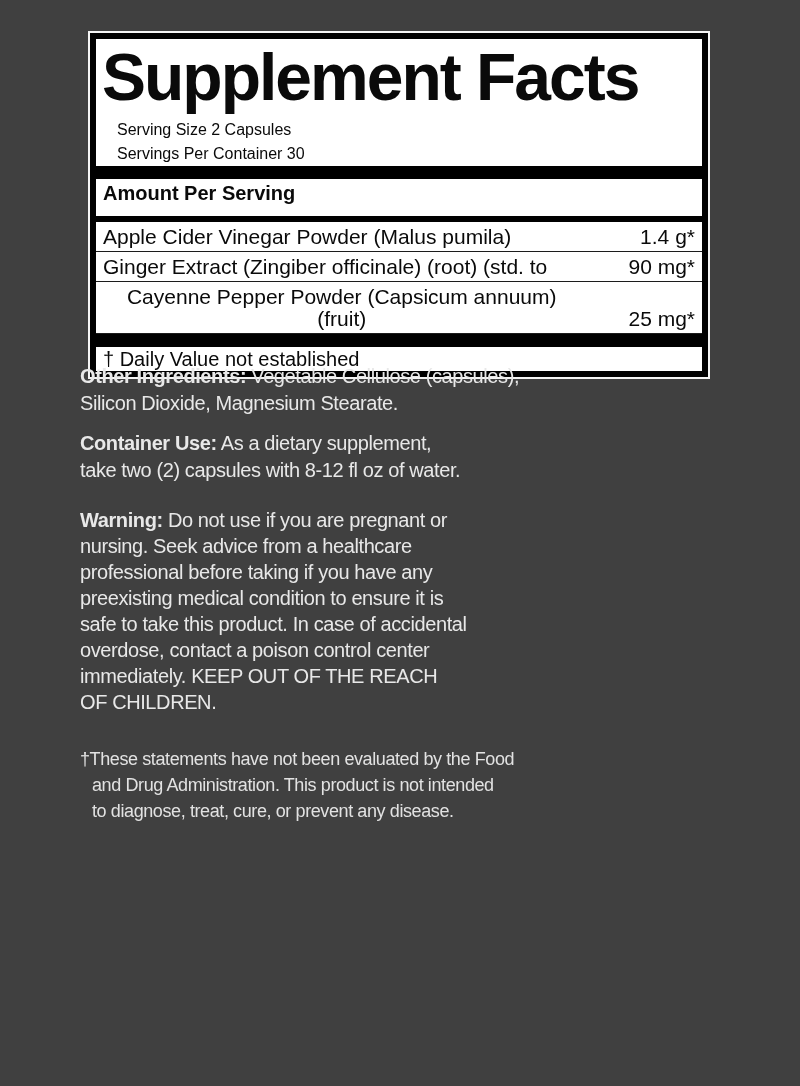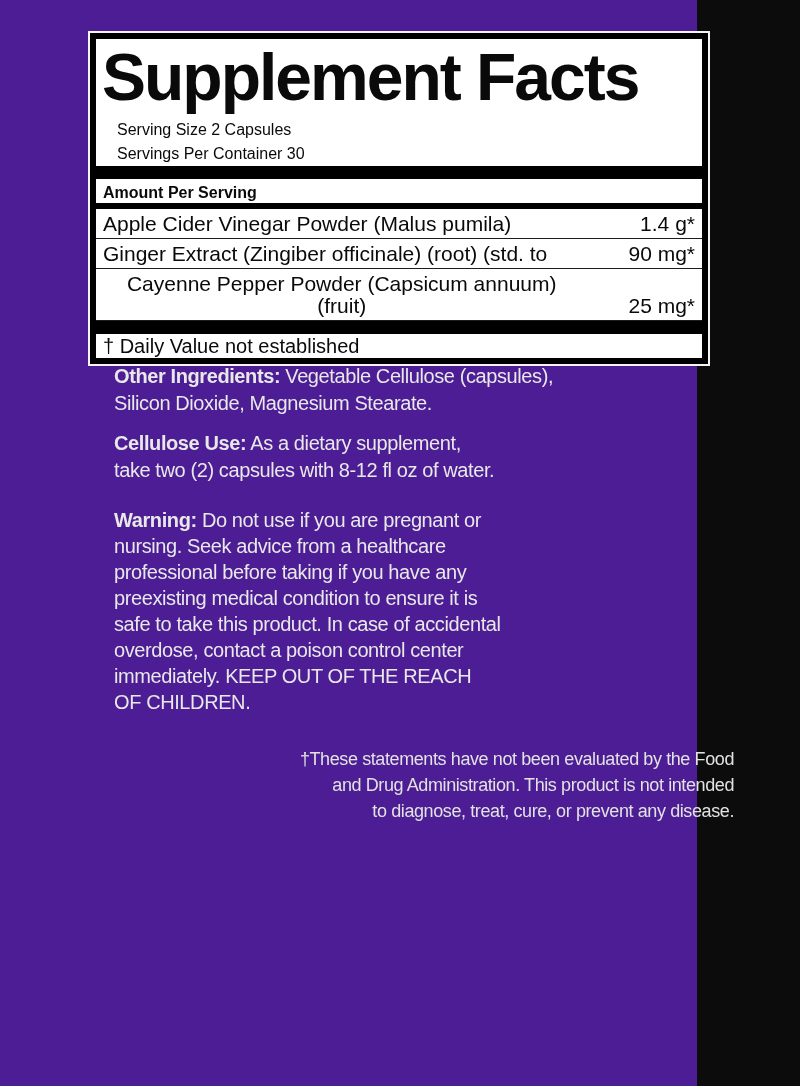--- a/index.html
+++ b/index.html
@@ -3,21 +3,21 @@
 <meta charset="utf-8">
 <style>
   * { margin: 0; padding: 0; box-sizing: border-box; }
   html, body { width: 800px; height: 1086px; }
   body {
     background: #0c0c0c;
     font-family: "Liberation Sans", sans-serif;
     position: relative;
     overflow: hidden;
   }
-  .stage { position: absolute; inset: 0; width: 697px; height: 1086px; background: #4c1d95; }
+  .stage { position: absolute; inset: 0; width: 800px; height: 1086px; background: #404040; }
 
   
   .sf-panel {
     position: absolute;
     left: 90px; top: 33px;
     width: 618px;
     background: #ffffff;
     border: 6px solid #000000;
     box-shadow: 0 0 0 2px #f4f4f4;
     color: #0a0a0a;
@@ -34,24 +34,24 @@
   }
   .sf-serving-line {
     font-size: 16px;
     line-height: 24px;
     padding: 0 21px;
   }
   .sf-serving-group { margin-top: 9px; }
   .bar-thick { height: 13px; background: #000; width: 100%; }
   .bar-medium { height: 6px; background: #000; width: 100%; }
   .sf-aps {
-    font-size: 16px;
+    font-size: 20px;
     line-height: 14px;
     font-weight: 700;
-    padding: 7px 7px 3px 7px;
+    padding: 7px 7px 16px 7px;
   }
   .sf-row {
     display: flex;
     justify-content: space-between;
     align-items: flex-end;
     font-size: 21px;
     line-height: 22px;
     padding: 4px 7px 3px 7px;
     border-bottom: 1px solid #1c1c1c;
     text-align: center;
@@ -60,38 +60,37 @@
   .sf-row .amount { white-space: nowrap; padding-left: 8px; margin-left: 40px; }
   .sf-footnote {
     font-size: 20px;
     line-height: 16px;
     padding: 4px 7px 4px 7px;
   }
 
   
   .lower {
     position: absolute;
-    left: 114px; top: 352px;
+    left: 80px; top: 352px;
     width: 620px;
     color: #e8e8e8;
     letter-spacing: -0.4px;
   }
   .section { font-size: 20px; line-height: 27px; }
   .section .line { white-space: nowrap; }
   .bold-label { font-weight: 700; }
   .sec-other { margin-top: 11px; }
   .sec-suggested { margin-top: 13px; }
   .sec-warning { margin-top: 23px; }
   .sec-warning .line { line-height: 26px; }
   .sec-disclaimer {
     margin-top: 31px;
     font-size: 18px;
     line-height: 26px;
     color: #e2e2e2;
-    text-align: right;
   }
   .sec-disclaimer .line { white-space: nowrap; }
   .sec-disclaimer .indented { padding-left: 12px; }
 </style>
 </head>
 <body>
 
 <div class="stage">
 
   <div class="sf-panel">
@@ -131,21 +130,21 @@
   </div>
 
   <div class="lower">
 
     <div class="section sec-other">
       <div class="line"><span class="bold-label">Other Ingredients:</span><span> Vegetable Cellulose (capsules),</span></div>
       <div class="line">Silicon Dioxide, Magnesium Stearate.</div>
     </div>
 
     <div class="section sec-suggested">
-      <div class="line"><span class="bold-label">Cellulose Use:</span><span> As a dietary supplement,</span></div>
+      <div class="line"><span class="bold-label">Container Use:</span><span> As a dietary supplement,</span></div>
       <div class="line">take two (2) capsules with 8-12 fl oz of water.</div>
     </div>
 
     <div class="section sec-warning">
       <div class="line"><span class="bold-label">Warning:</span><span> Do not use if you are pregnant or</span></div>
       <div class="line">nursing. Seek advice from a healthcare</div>
       <div class="line">professional before taking if you have any</div>
       <div class="line">preexisting medical condition to ensure it is</div>
       <div class="line">safe to take this product. In case of accidental</div>
       <div class="line">overdose, contact a poison control center</div>

